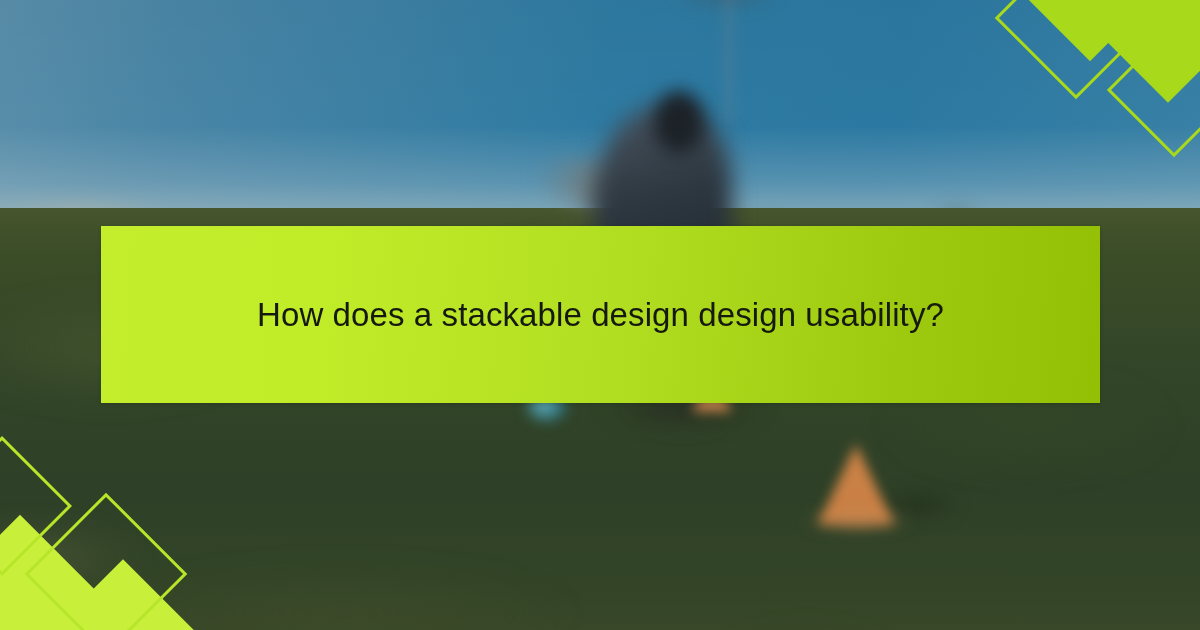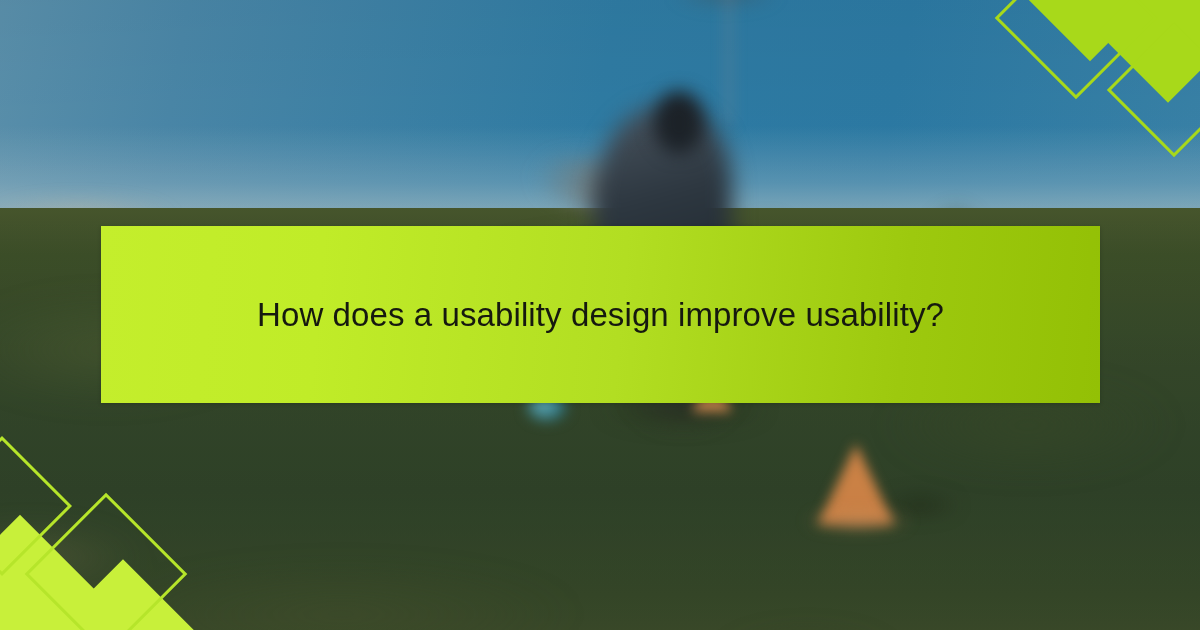--- a/index.html
+++ b/index.html
@@ -328,16 +328,16 @@
 
       <rect x="68" y="162" width="110" height="110" transform="rotate(45 123 217)" fill="#c8f03a"></rect>
 
       <rect x="50" y="98" width="112" height="112" transform="rotate(45 106 154)" fill="none" stroke="#b6e52a" stroke-width="3"></rect>
 
       <rect x="-46" y="38" width="96" height="96" transform="rotate(45 2 86)" fill="none" stroke="#b6e52a" stroke-width="3"></rect>
     </svg>
   </div>
 
   <div class="banner">
-    <h1 class="banner-title">How does a usability design improve usability?</h1>
+    <h1 class="banner-title">How does a stackable design design usability?</h1>
   </div>
 
 </div>
 
 </body></html>

